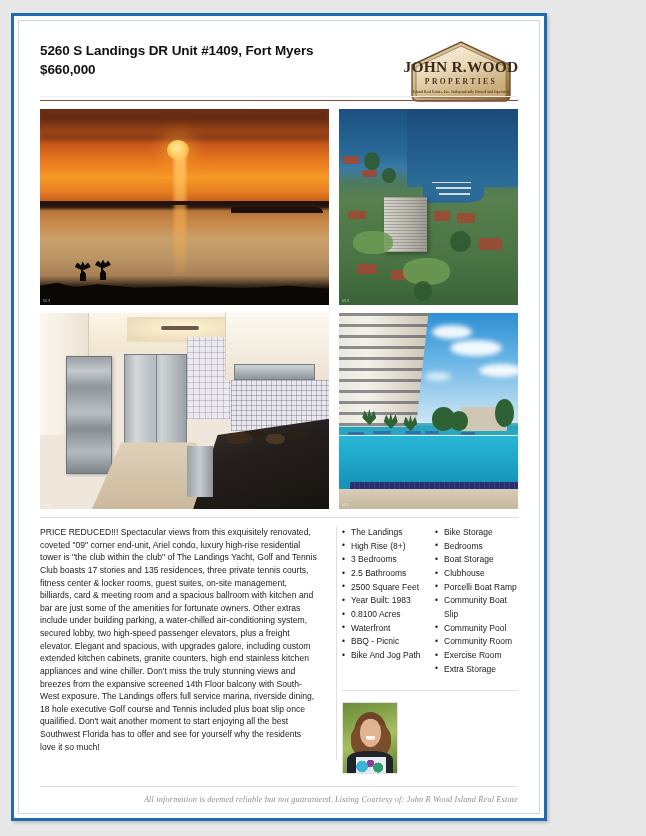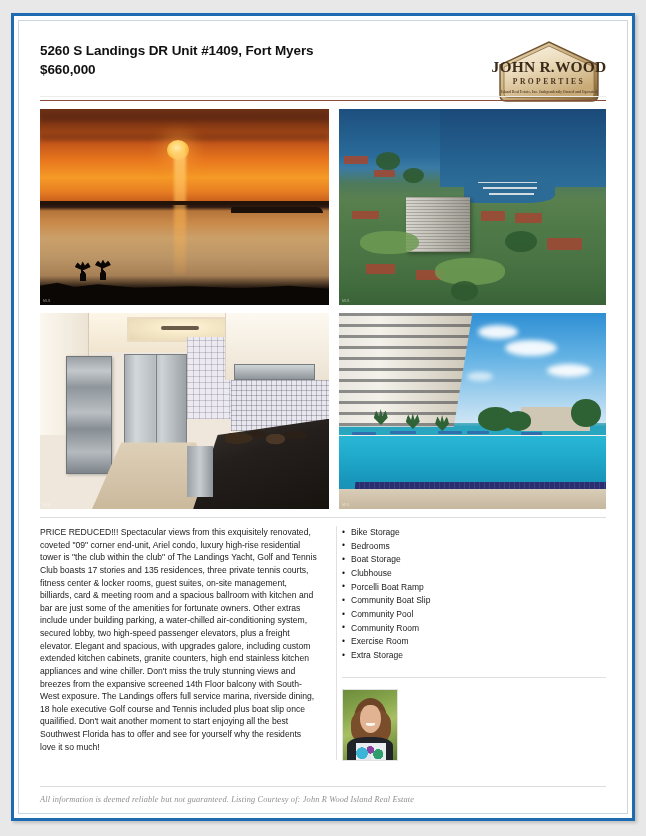--- a/index.html
+++ b/index.html
@@ -9,21 +9,21 @@
     height: 836px;
     background: #e8e8e8;
     font-family: "Liberation Sans", sans-serif;
     overflow: hidden;
   }
 
   
   .frame-outer {
     position: absolute;
     left: 11px; top: 13px;
-    width: 624px; height: 808px;
+    width: 536px; height: 808px;
     border: 3px solid #1d6bb0;
     background: #ffffff;
     box-shadow: 2px 2px 3px rgba(0,0,0,0.18);
   }
   .frame-inner {
     position: absolute;
     inset: 0;
     border: 4px solid #ffffff;
     background: #ffffff;
   }
@@ -541,21 +541,21 @@
     position: absolute;
     left: 0; right: 0; bottom: 0;
     padding: 0 21px 9px 21px;
   }
   .footer-rule {
     height: 1px;
     background: #dcdcdc;
     margin-bottom: 8px;
   }
   .footer-text {
-    text-align: left;
+    text-align: right;
     font-family: "Liberation Serif", serif;
     font-style: italic;
     font-size: 8.3px;
     color: #8f8f8f;
     letter-spacing: 0.15px;
   }
 </style>
 </head>
 <body>
 
@@ -696,20 +696,34 @@
         <div class="col-desc">
           <p class="description">PRICE REDUCED!!! Spectacular views from this exquisitely renovated, coveted "09" corner end-unit, Ariel condo, luxury high-rise residential tower is "the club within the club" of The Landings Yacht, Golf and Tennis Club boasts 17 stories and 135 residences, three private tennis courts, fitness center &amp; locker rooms, guest suites, on-site management, billiards, card &amp; meeting room and a spacious ballroom with kitchen and bar are just some of the amenities for fortunate owners. Other extras include under building parking, a water-chilled air-conditioning system, secured lobby, two high-speed passenger elevators, plus a freight elevator. Elegant and spacious, with upgrades galore, including custom extended kitchen cabinets, granite counters, high end stainless kitchen appliances and wine chiller. Don't miss the truly stunning views and breezes from the expansive screened 14th Floor balcony with South-West exposure. The Landings offers full service marina, riverside dining, 18 hole executive Golf course and Tennis included plus boat slip once quailified. Don't wait another moment to start enjoying all the best Southwest Florida has to offer and see for yourself why the residents love it so much!</p>
         </div>
 
         <div class="v-divider"></div>
 
         <div class="col-right">
           <div class="features">
             <div class="feature-col">
               <ul>
+                <li>The Landings</li>
+                <li>High Rise (8+)</li>
+                <li>3 Bedrooms</li>
+                <li>2.5 Bathrooms</li>
+                <li>2500 Square Feet</li>
+                <li>Year Built: 1983</li>
+                <li>0.8100 Acres</li>
+                <li>Waterfront</li>
+                <li>BBQ - Picnic</li>
+                <li>Bike And Jog Path</li>
+              </ul>
+            </div>
+            <div class="feature-col">
+              <ul>
                 <li>Bike Storage</li>
                 <li>Bedrooms</li>
                 <li>Boat Storage</li>
                 <li>Clubhouse</li>
                 <li>Porcelli Boat Ramp</li>
                 <li>Community Boat Slip</li>
                 <li>Community Pool</li>
                 <li>Community Room</li>
                 <li>Exercise Room</li>
                 <li>Extra Storage</li>

